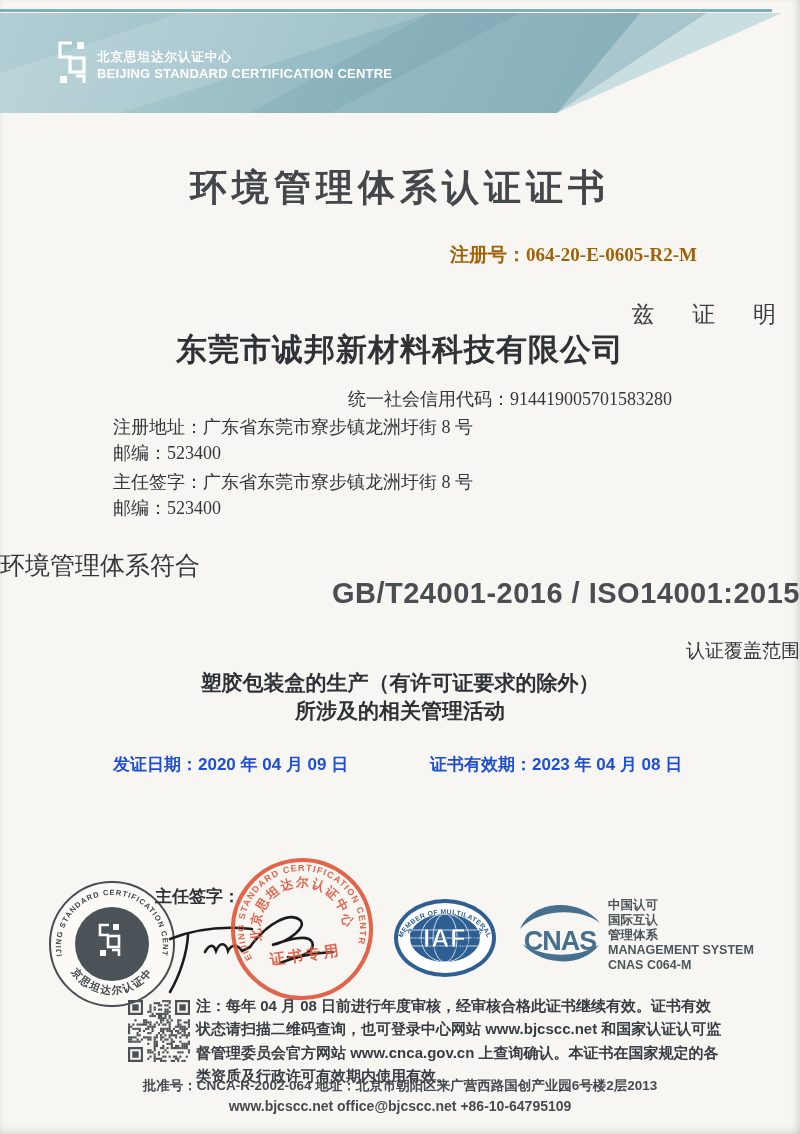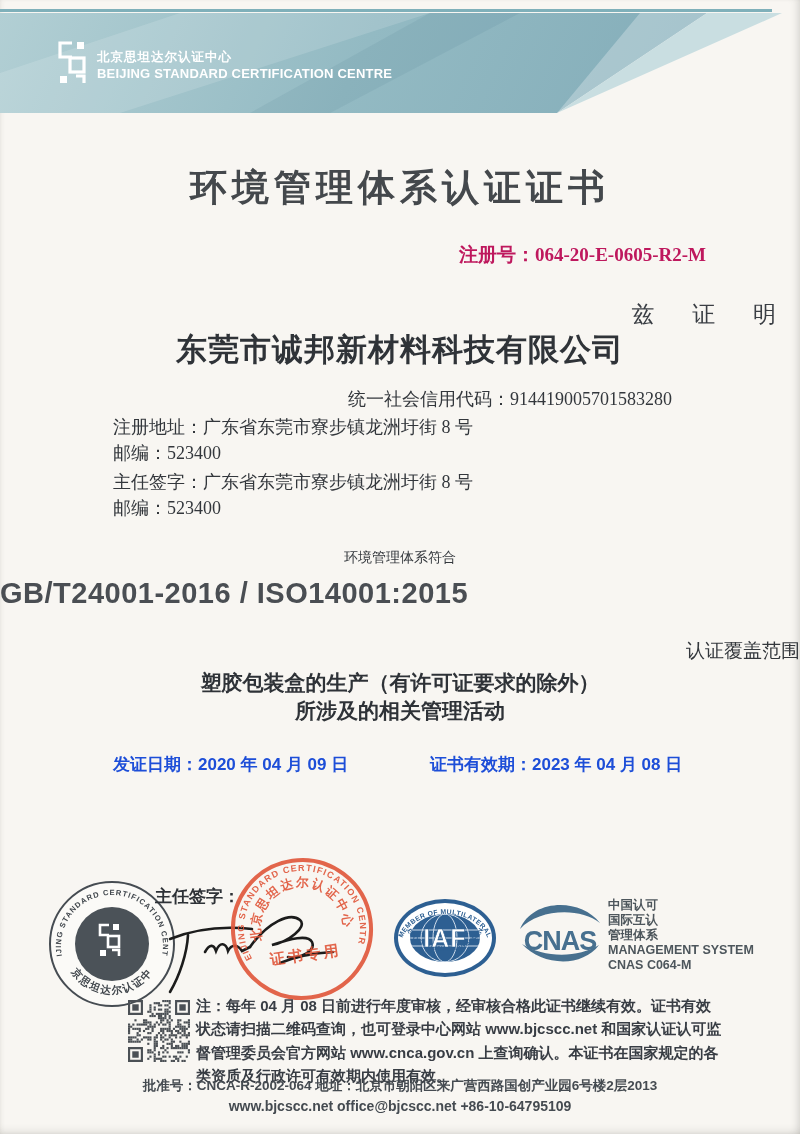--- a/index.html
+++ b/index.html
@@ -20,28 +20,28 @@
   .band-facet3{left:0;top:13px;width:800px;height:100px;background:rgba(35,90,110,.08);
         clip-path:polygon(430px 0,520px 0,330px 100px,250px 100px);}
   .band-light{left:0;top:13px;width:800px;height:100px;background:#c9dee1;
         clip-path:polygon(707px 0,782px 0,557px 100px);}
   .hdr-text{left:97px;top:51px;color:#fff;font-family:"Liberation Sans",sans-serif;line-height:13px;}
   .hdr-cn{font-size:12.5px;font-weight:700;letter-spacing:1px;}
   .hdr-en{font-size:13px;font-weight:700;letter-spacing:.2px;margin-top:3px;}
   
   .title{left:0;top:163px;width:800px;text-align:center;font-size:37px;font-weight:700;
          letter-spacing:5px;color:#44484c;}
-  .regline{left:450px;top:242px;font-size:19px;font-weight:700;color:#be185d;margin-left:9px;}
+  .regline{left:450px;top:242px;font-size:19px;font-weight:700;color:#a16207;}
   .certify{left:0;top:299px;width:792px;text-align:right;font-size:23px;letter-spacing:16px;color:#3a3e44;}
   .company{left:0;top:329px;width:800px;text-align:center;font-size:31px;font-weight:600;
            letter-spacing:1px;color:#2f3338;}
   .credit{left:348px;top:387px;font-size:18px;color:#33373c;}
   .addr{left:113px;font-size:18px;color:#33373c;}
-  .conform{left:0;top:549px;width:800px;text-align:center;font-size:14px;color:#33373c;}
-  .stdcode{left:0;top:577px;width:800px;text-align:left;font-family:"Liberation Sans",sans-serif;
+  .conform{left:0;top:549px;width:800px;font-size:25px;color:#33373c;}
+  .stdcode{left:0;top:577px;width:800px;text-align:right;font-family:"Liberation Sans",sans-serif;
            font-size:29px;font-weight:800;letter-spacing:.5px;color:#4a4e53;}
   .scopehead{left:0;top:638px;width:800px;text-align:right;font-size:19px;color:#33373c;}
   .scopeline{left:0;width:800px;text-align:center;font-size:21px;font-weight:700;color:#2e3237;}
   .dates{font-family:"Liberation Sans",sans-serif;font-size:17px;font-weight:600;color:#1d4ed8;top:753px;}
   .sig-label{left:155px;top:885px;font-family:"Liberation Sans",sans-serif;font-size:17px;font-weight:700;color:#2e3237;}
   
   .cnas-block{left:608px;top:898px;font-family:"Liberation Sans",sans-serif;font-size:12.5px;
               line-height:15px;color:#4d565c;font-weight:600;}
   
   .note{left:196px;top:997px;width:512px;font-family:"Liberation Sans",sans-serif;

